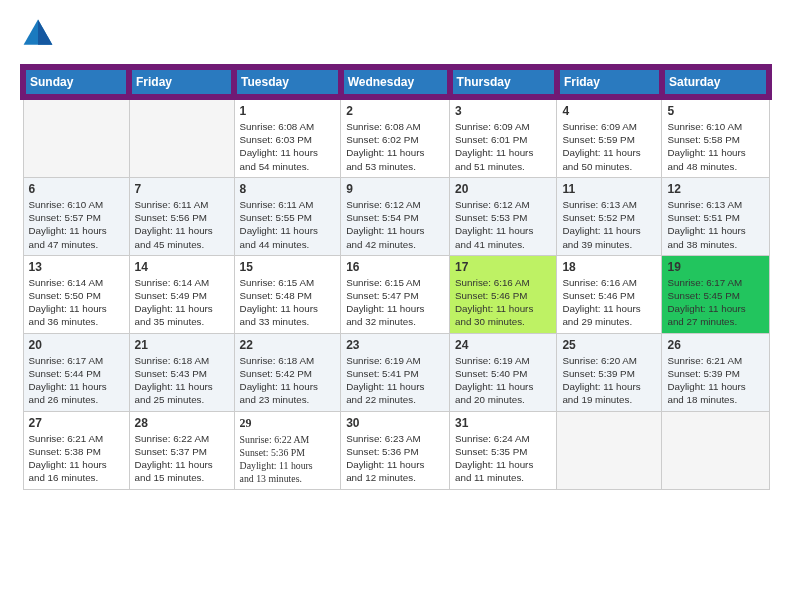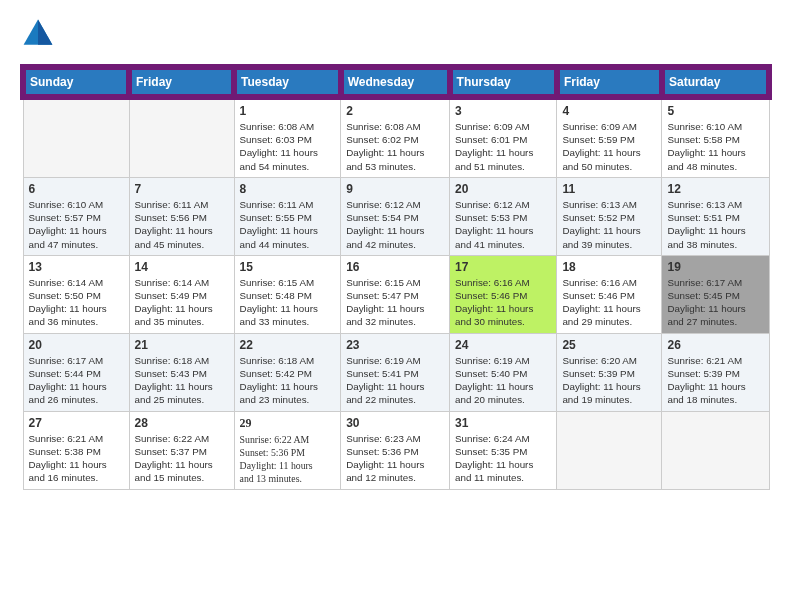--- a/index.html
+++ b/index.html
@@ -206,21 +206,21 @@
             <div class="day-info">Sunrise: 6:15 AM<br>Sunset: 5:47 PM<br>Daylight: 11 hours<br>and 32 minutes.</div>
           </td>
           <td style="background: #bef264;">
             <div class="day-number">17</div>
             <div class="day-info">Sunrise: 6:16 AM<br>Sunset: 5:46 PM<br>Daylight: 11 hours<br>and 30 minutes.</div>
           </td>
           <td style="background: rgb(255, 255, 255);">
             <div class="day-number">18</div>
             <div class="day-info">Sunrise: 6:16 AM<br>Sunset: 5:46 PM<br>Daylight: 11 hours<br>and 29 minutes.</div>
           </td>
-          <td style="background: #a3a3a3; margin-left: 12px;">
+          <td style="background: #22c55e; margin-left: 12px;">
             <div class="day-number">19</div>
             <div class="day-info">Sunrise: 6:17 AM<br>Sunset: 5:45 PM<br>Daylight: 11 hours<br>and 27 minutes.</div>
           </td>
         </tr>
         <tr>
           <td style="background: rgb(240, 244, 248);">
             <div class="day-number">20</div>
             <div class="day-info">Sunrise: 6:17 AM<br>Sunset: 5:44 PM<br>Daylight: 11 hours<br>and 26 minutes.</div>
           </td>
           <td style="background: rgb(240, 244, 248);">

